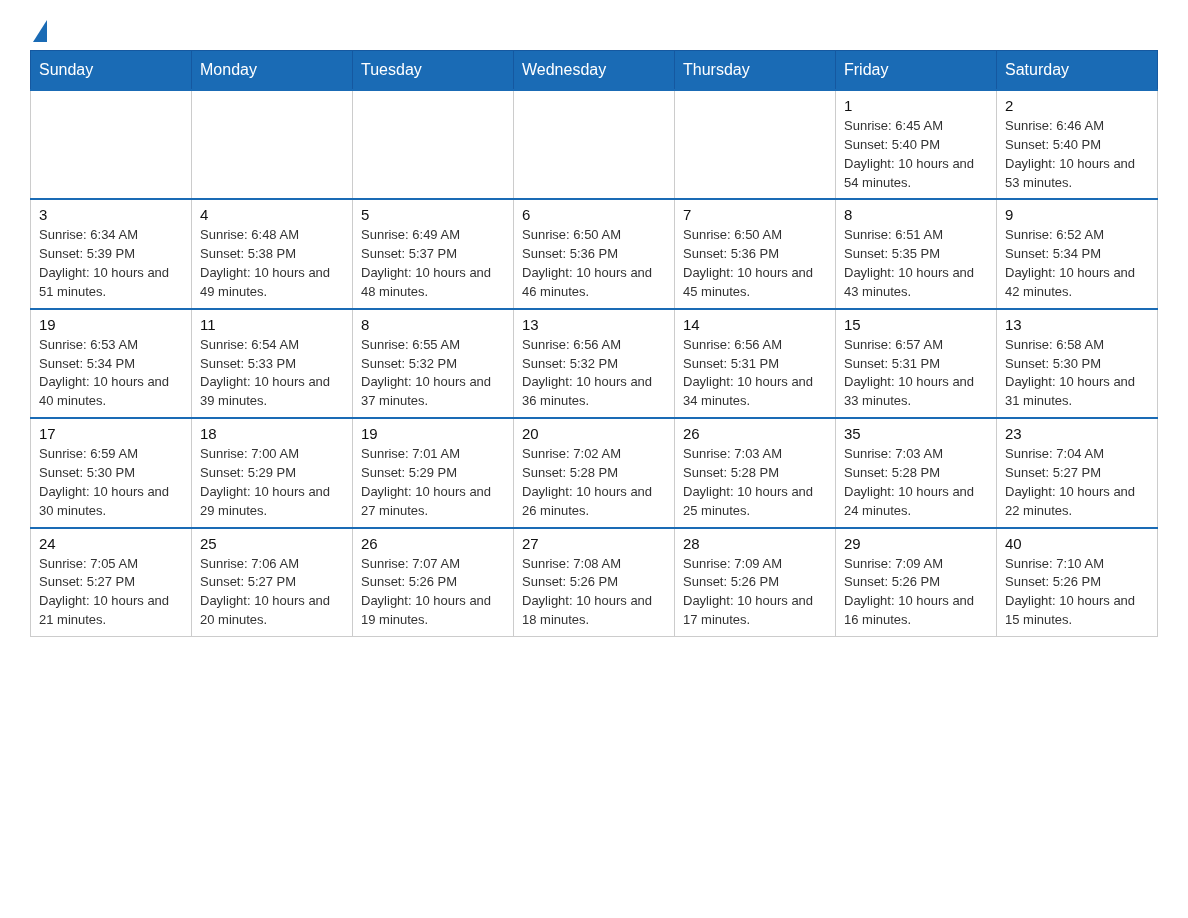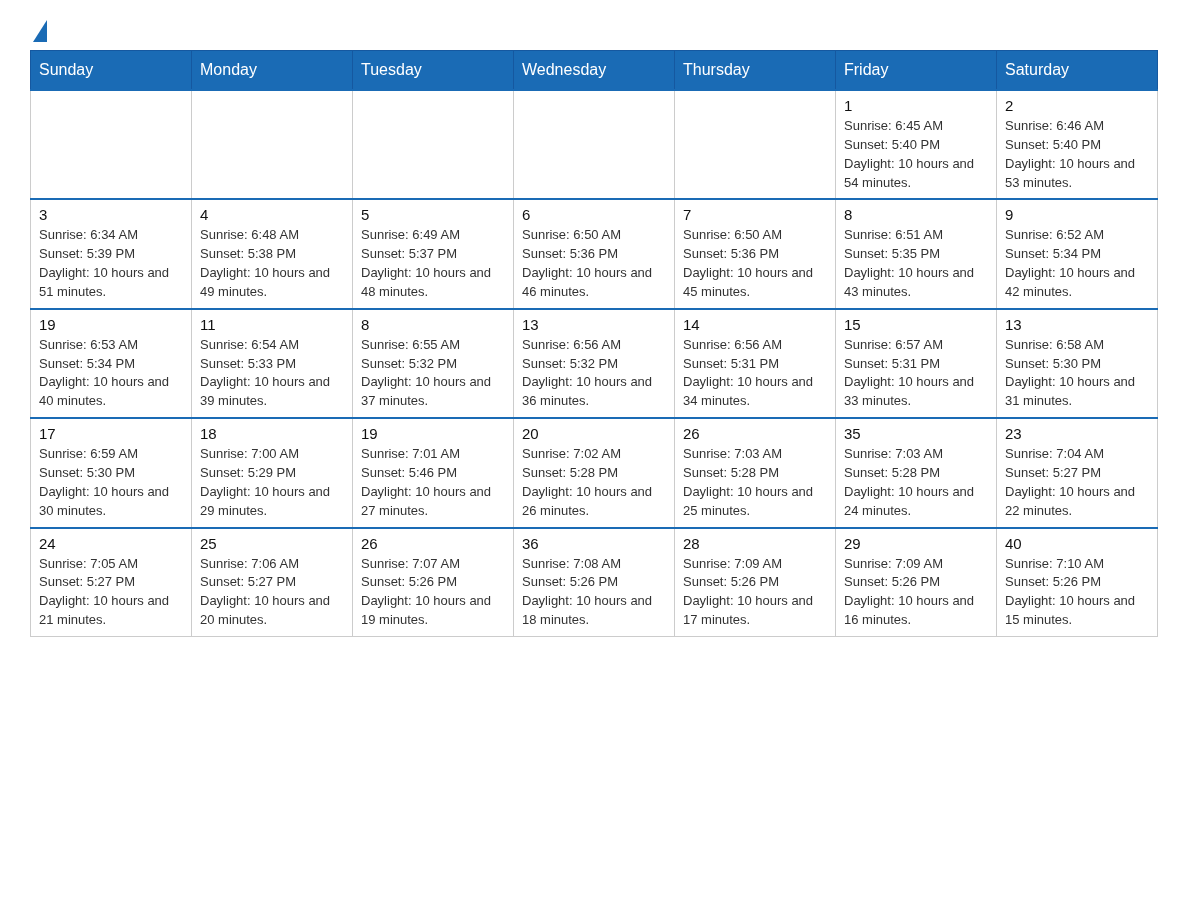--- a/index.html
+++ b/index.html
@@ -273,21 +273,21 @@
         <td>
           <span class="day-num">18</span>
           <div class="day-info">Sunrise: 7:00 AM
 Sunset: 5:29 PM
 Daylight: 10 hours
 and 29 minutes.</div>
         </td>
         <td>
           <span class="day-num">19</span>
           <div class="day-info">Sunrise: 7:01 AM
-Sunset: 5:46 PM
+Sunset: 5:29 PM
 Daylight: 10 hours
 and 27 minutes.</div>
         </td>
         <td>
           <span class="day-num">20</span>
           <div class="day-info">Sunrise: 7:02 AM
 Sunset: 5:28 PM
 Daylight: 10 hours
 and 26 minutes.</div>
         </td>
@@ -329,21 +329,21 @@
 and 20 minutes.</div>
         </td>
         <td>
           <span class="day-num">26</span>
           <div class="day-info">Sunrise: 7:07 AM
 Sunset: 5:26 PM
 Daylight: 10 hours
 and 19 minutes.</div>
         </td>
         <td>
-          <span class="day-num">36</span>
+          <span class="day-num">27</span>
           <div class="day-info">Sunrise: 7:08 AM
 Sunset: 5:26 PM
 Daylight: 10 hours
 and 18 minutes.</div>
         </td>
         <td>
           <span class="day-num">28</span>
           <div class="day-info">Sunrise: 7:09 AM
 Sunset: 5:26 PM
 Daylight: 10 hours

